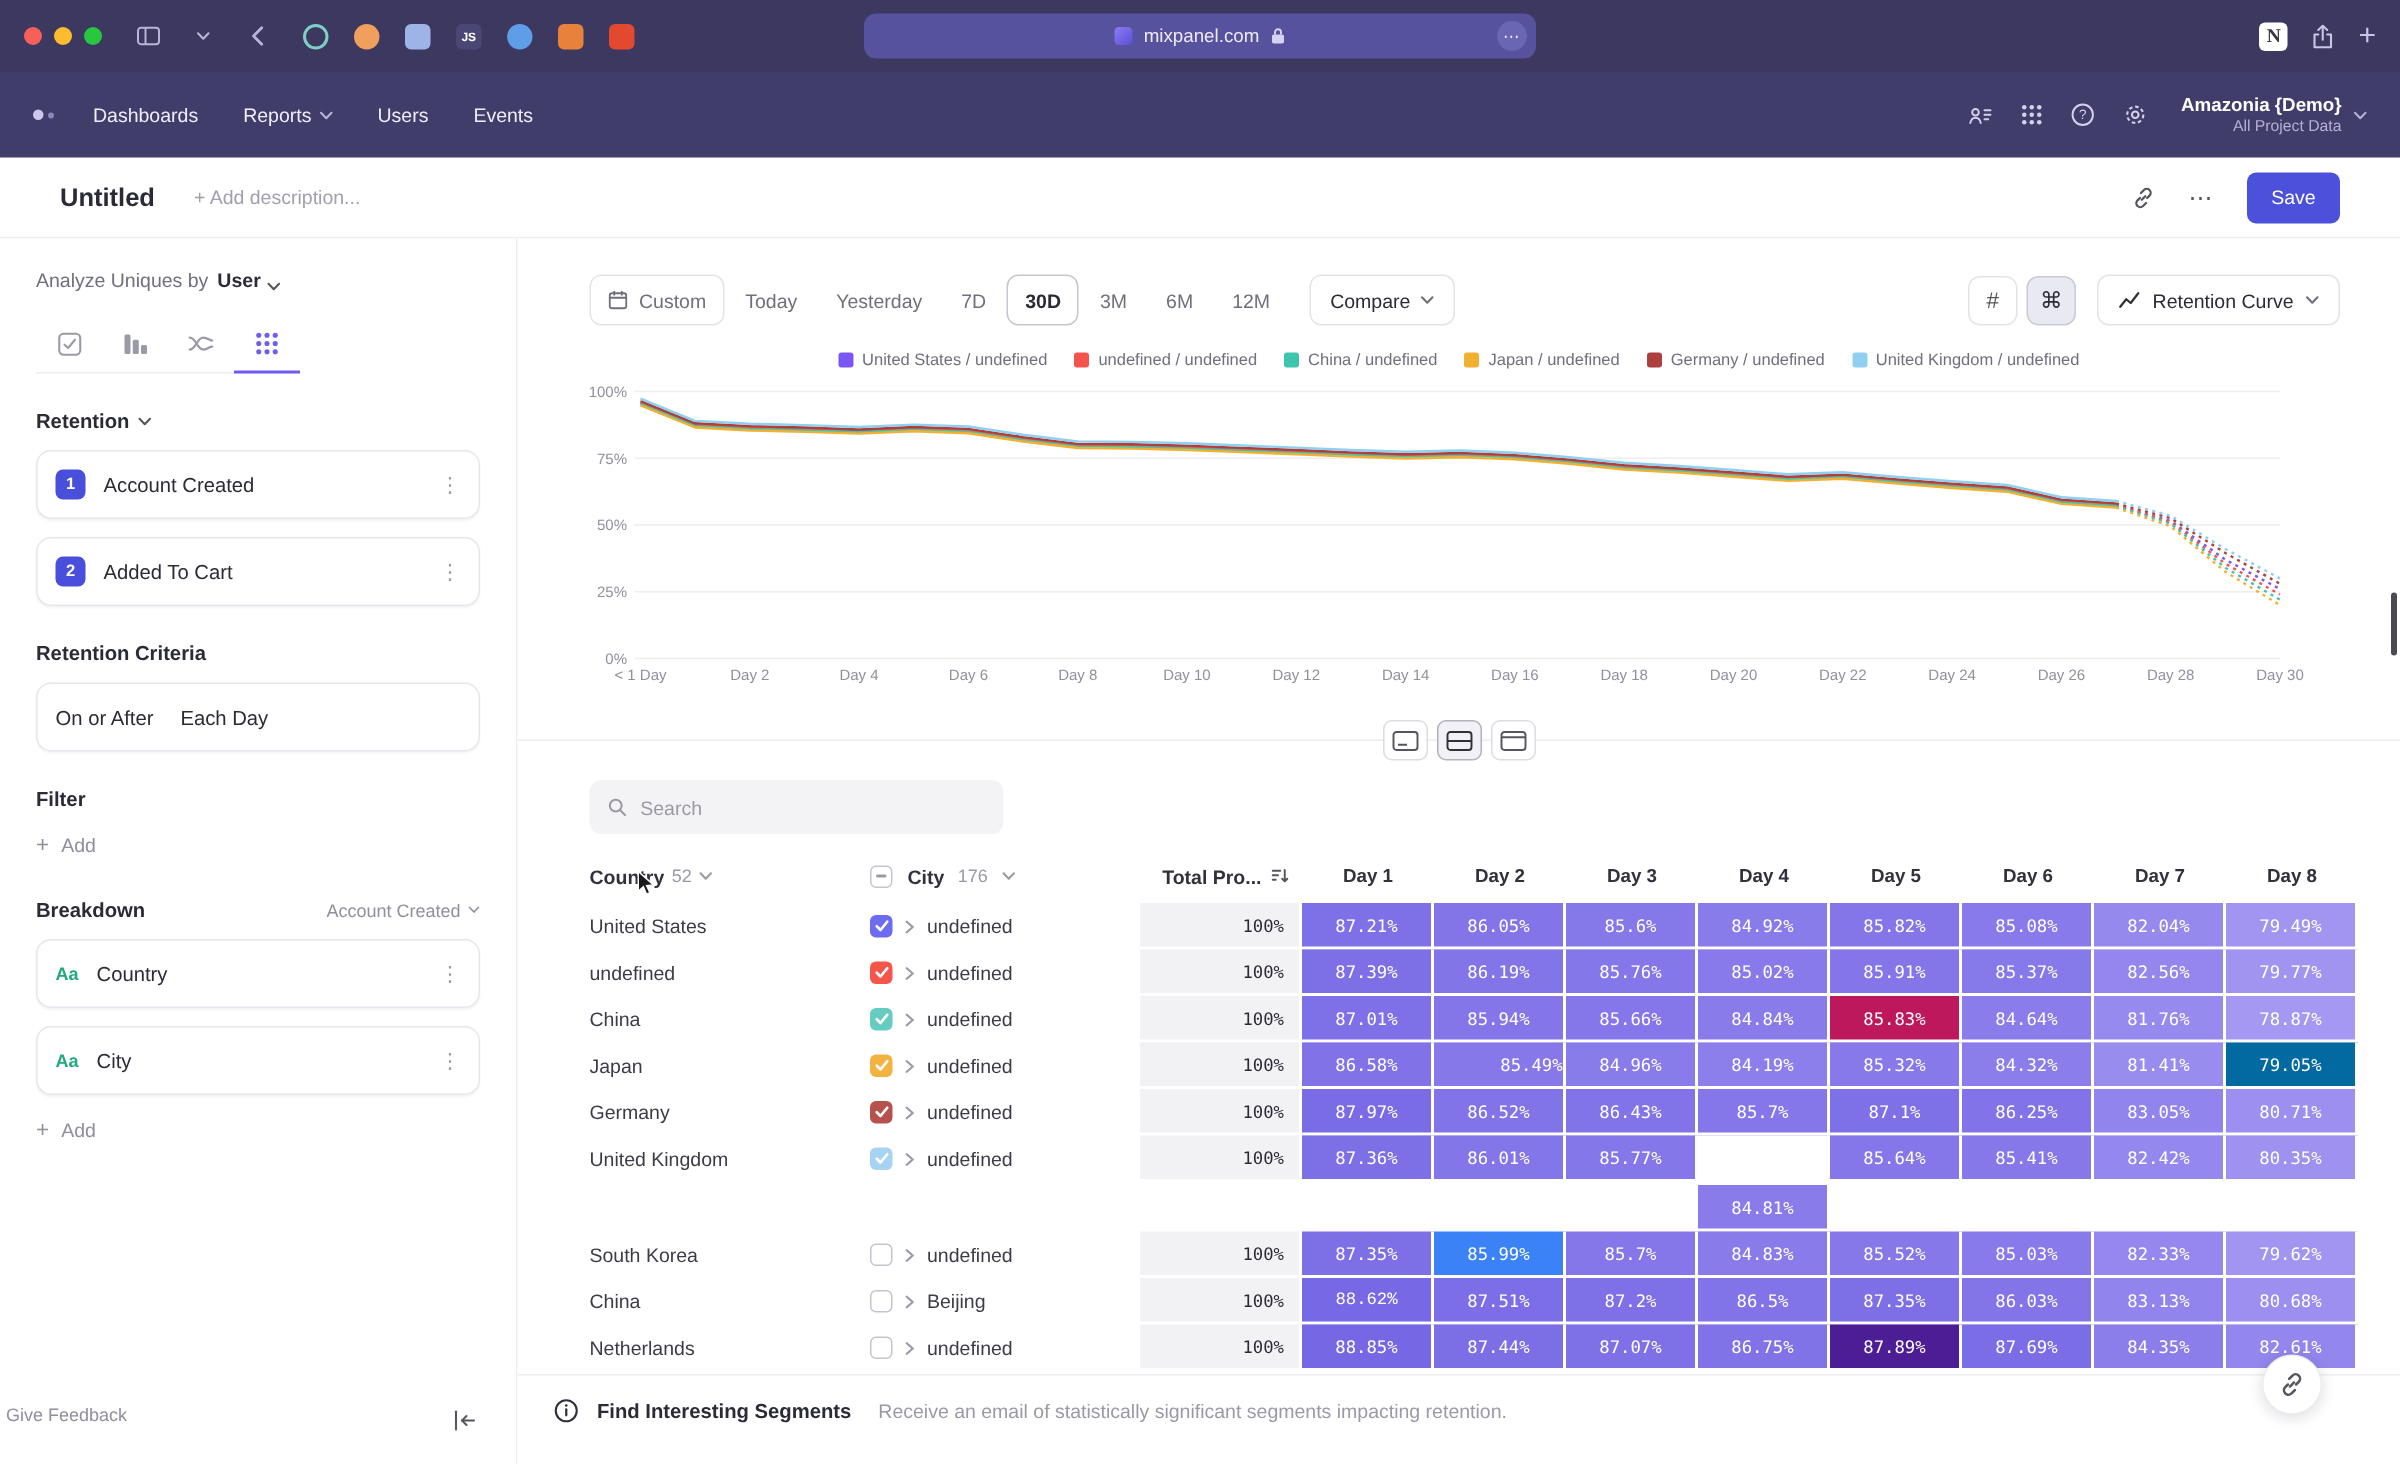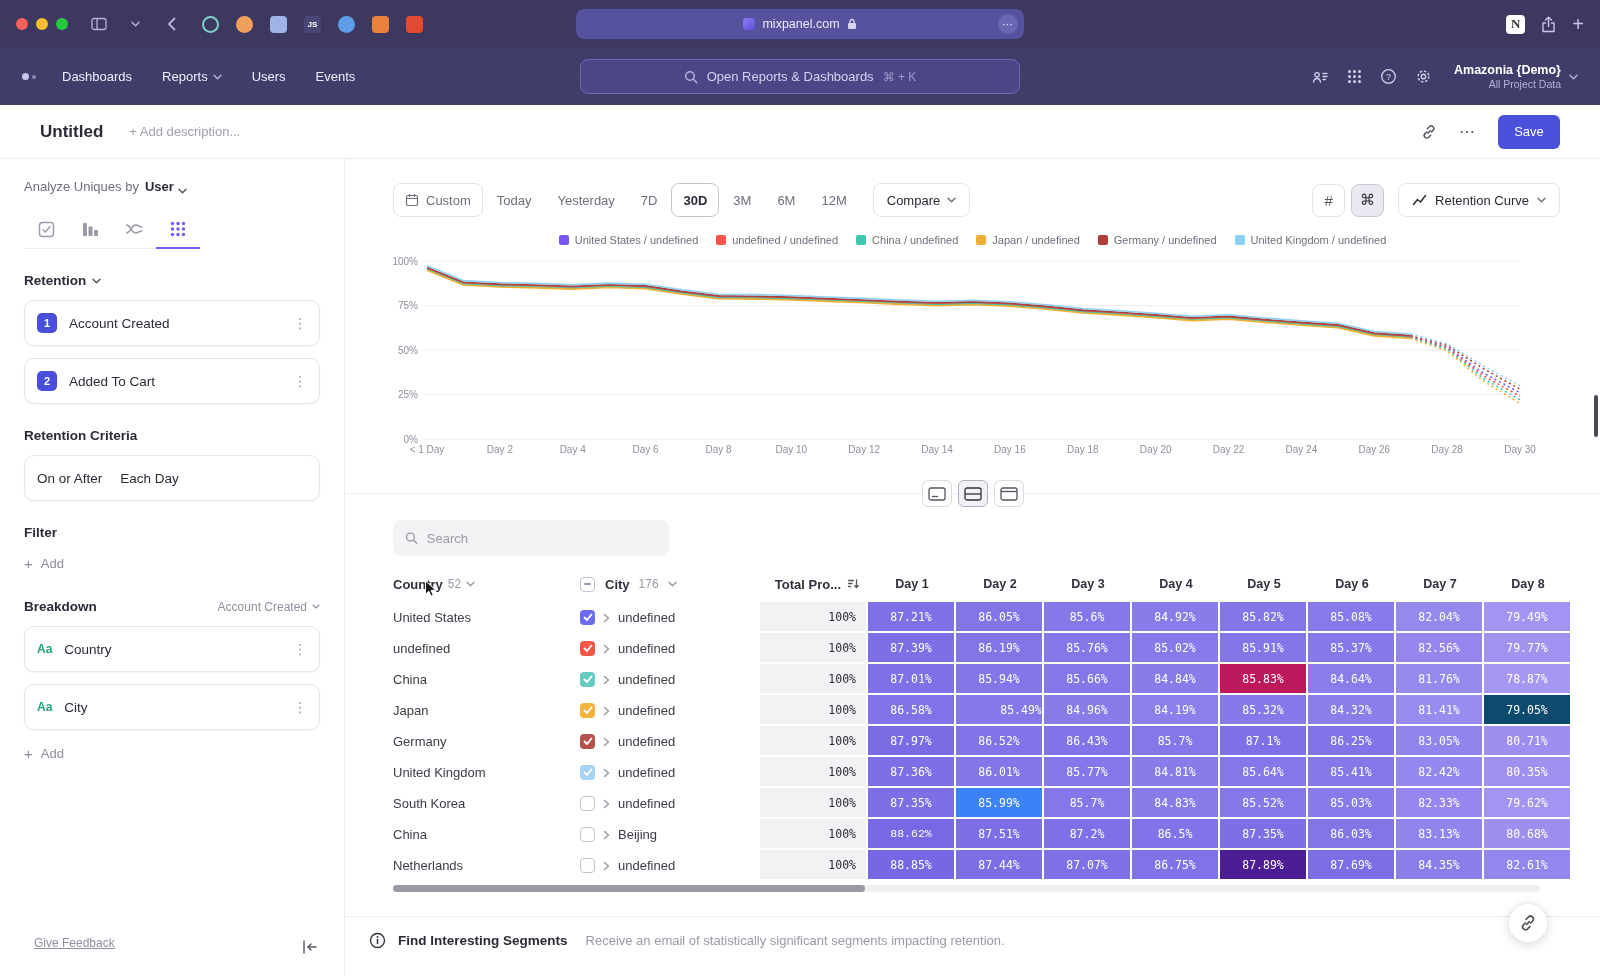--- a/index.html
+++ b/index.html
@@ -67,21 +67,21 @@
   .badge{width:20px;height:20px;border-radius:5px;background:#4a4fdb;color:#fff;font-size:11px;font-weight:bold;display:flex;align-items:center;justify-content:center;flex:none;}
   .cardlabel{font-size:13.5px;color:#2b2b38;margin-left:12px;flex:1;}
   .vdots{color:#9a9aa8;font-size:14px;}
   .crit span{font-size:13.5px;color:#2b2b38;}
   .crit span + span{margin-left:18px;}
   .addrow{margin-top:16px;display:flex;align-items:center;gap:8px;color:#8f8f9e;font-size:13px;cursor:pointer;}
   .addrow .pl{font-size:15px;line-height:1;}
   .secrow{margin-top:28px;display:flex;align-items:center;justify-content:space-between;}
   .scope{font-size:12px;color:#8f8f9e;display:flex;align-items:center;gap:5px;cursor:pointer;}
   .aatag{font-size:12px;font-weight:bold;color:#1fa97c;flex:none;}
-  .feedback{position:absolute;left:34px;bottom:26px;font-size:12px;color:#8f8f9e;cursor:pointer;text-decoration:underline;}
+  .feedback{position:absolute;left:4px;bottom:26px;font-size:12px;color:#8f8f9e;cursor:pointer;}
   .collapse{position:absolute;right:26px;bottom:22px;background:none;border:none;cursor:pointer;display:flex;}
 
   
   .controls{display:flex;align-items:center;margin:24px 40px 0 48px;}
   .ranges{display:flex;align-items:center;gap:2px;}
   .rbtn{display:flex;align-items:center;gap:7px;height:34px;padding:0 11px;border:1px solid transparent;border-radius:8px;background:#fff;font-size:13px;color:#6f6f7e;cursor:pointer;}
   .rbtn.outlined{border-color:#e3e3ea;}
   .rbtn.active{border-color:#c6c6d2;color:#2b2b38;font-weight:bold;}
   .comparebtn{display:flex;align-items:center;gap:7px;height:34px;padding:0 13px;margin-left:14px;border:1px solid #e3e3ea;border-radius:8px;background:#fff;font-size:13px;color:#2b2b38;cursor:pointer;}
   .comparebtn .chev{color:#6f6f7e;}
@@ -214,28 +214,20 @@
             <path d="M1 1.2L4.5 4.8L8 1.2" stroke="currentColor" stroke-width="1.4" stroke-linecap="round" stroke-linejoin="round"></path>
           </svg>
         </span>
         <span class="navitem">
           <span>Users</span>
         </span>
         <span class="navitem">
           <span>Events</span>
         </span>
       </div>
-    <div class="mpsearch">
-      <svg width="14" height="14" viewBox="0 0 14 14" fill="none" stroke="#b6b1da" stroke-width="1.5" stroke-linecap="round">
-          <circle cx="6" cy="6" r="4.3"></circle>
-          <path d="M9.3 9.3L12.8 12.8"></path>
-        </svg>
-      <span>Open Reports &amp; Dashboards</span>
-      <span class="sc">⌘ + K</span>
-    </div>
     <div class="mpright">
       <span style="display:flex">
         <svg width="18" height="16" viewBox="0 0 18 16" fill="none" stroke="#d3d0ea" stroke-width="1.3" stroke-linecap="round">
             <circle cx="6" cy="5.8" r="2.2"></circle>
             <path d="M2.5 13c.5-2.3 1.9-3.5 3.5-3.5S9 10.7 9.5 13"></path>
             <path d="M12 4.5h4M12 7.5h4M12 10.5h2.5"></path>
           </svg>
       </span>
       <span style="display:flex">
         <svg width="15" height="15" viewBox="0 0 15 15" fill="#d3d0ea">
@@ -683,21 +675,21 @@
               <span>undefined</span>
             </div>
             <div class="tc total">100%</div>
             <div class="tc day" style="background: rgb(129, 115, 231);">86.58%</div>
             <div class="tc day" style="background: rgb(134, 120, 233); padding-left: 44px;">85.49%</div>
             <div class="tc day" style="background: rgb(136, 123, 234);">84.96%</div>
             <div class="tc day" style="background: rgb(140, 126, 235);">84.19%</div>
             <div class="tc day" style="background: rgb(135, 121, 233);">85.32%</div>
             <div class="tc day" style="background: rgb(139, 126, 235);">84.32%</div>
             <div class="tc day" style="background: rgb(153, 140, 239);">81.41%</div>
-            <div class="tc day" style="background: #0c4a6e;">79.05%</div>
+            <div class="tc day" style="background: #0369a1;">79.05%</div>
           </div>
           <div class="trow">
             <div class="tc country">Germany</div>
             <div class="tc cityc">
               <span class="cb on" style="background:#b5524e">
                 <svg width="10" height="9" viewBox="0 0 10 9" fill="none">
                   <path d="M1.5 4.5L4 7L8.5 1.5" stroke="#fff" stroke-width="1.8" stroke-linecap="round" stroke-linejoin="round"></path>
                 </svg>
               </span>
               <span class="caret">
@@ -729,21 +721,21 @@
                 <svg width="7" height="10" viewBox="0 0 7 10" fill="none">
                   <path d="M1.5 1.5L5.5 5L1.5 8.5" stroke="#9a9aa6" stroke-width="1.5" stroke-linecap="round" stroke-linejoin="round"></path>
                 </svg>
               </span>
               <span>undefined</span>
             </div>
             <div class="tc total">100%</div>
             <div class="tc day" style="background: rgb(125, 111, 230);">87.36%</div>
             <div class="tc day" style="background: rgb(131, 118, 232);">86.01%</div>
             <div class="tc day" style="background: rgb(132, 119, 233);">85.77%</div>
-            <div class="tc day" style="background: rgb(137, 123, 234);">84.81%</div>
+            <div class="tc day" style="background: rgb(137, 123, 234); margin-top: 33px;">84.81%</div>
             <div class="tc day" style="background: rgb(133, 119, 233);">85.64%</div>
             <div class="tc day" style="background: rgb(134, 120, 233);">85.41%</div>
             <div class="tc day" style="background: rgb(148, 135, 237);">82.42%</div>
             <div class="tc day" style="background: rgb(158, 145, 240);">80.35%</div>
           </div>
           <div class="trow">
             <div class="tc country">South Korea</div>
             <div class="tc cityc">
               <span class="cb"></span>
               <span class="caret">

